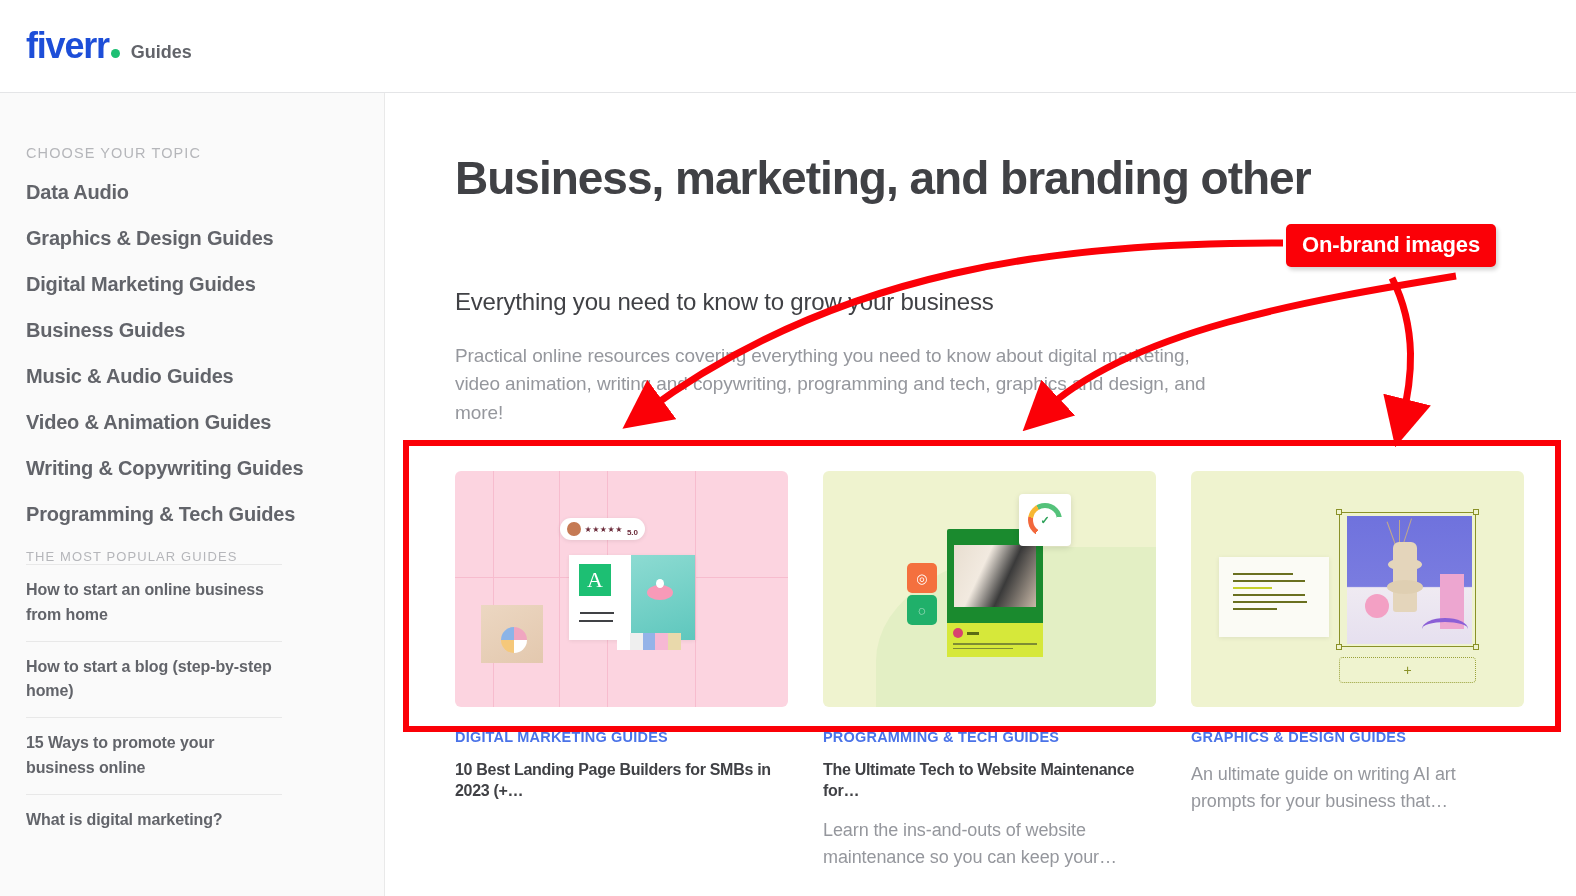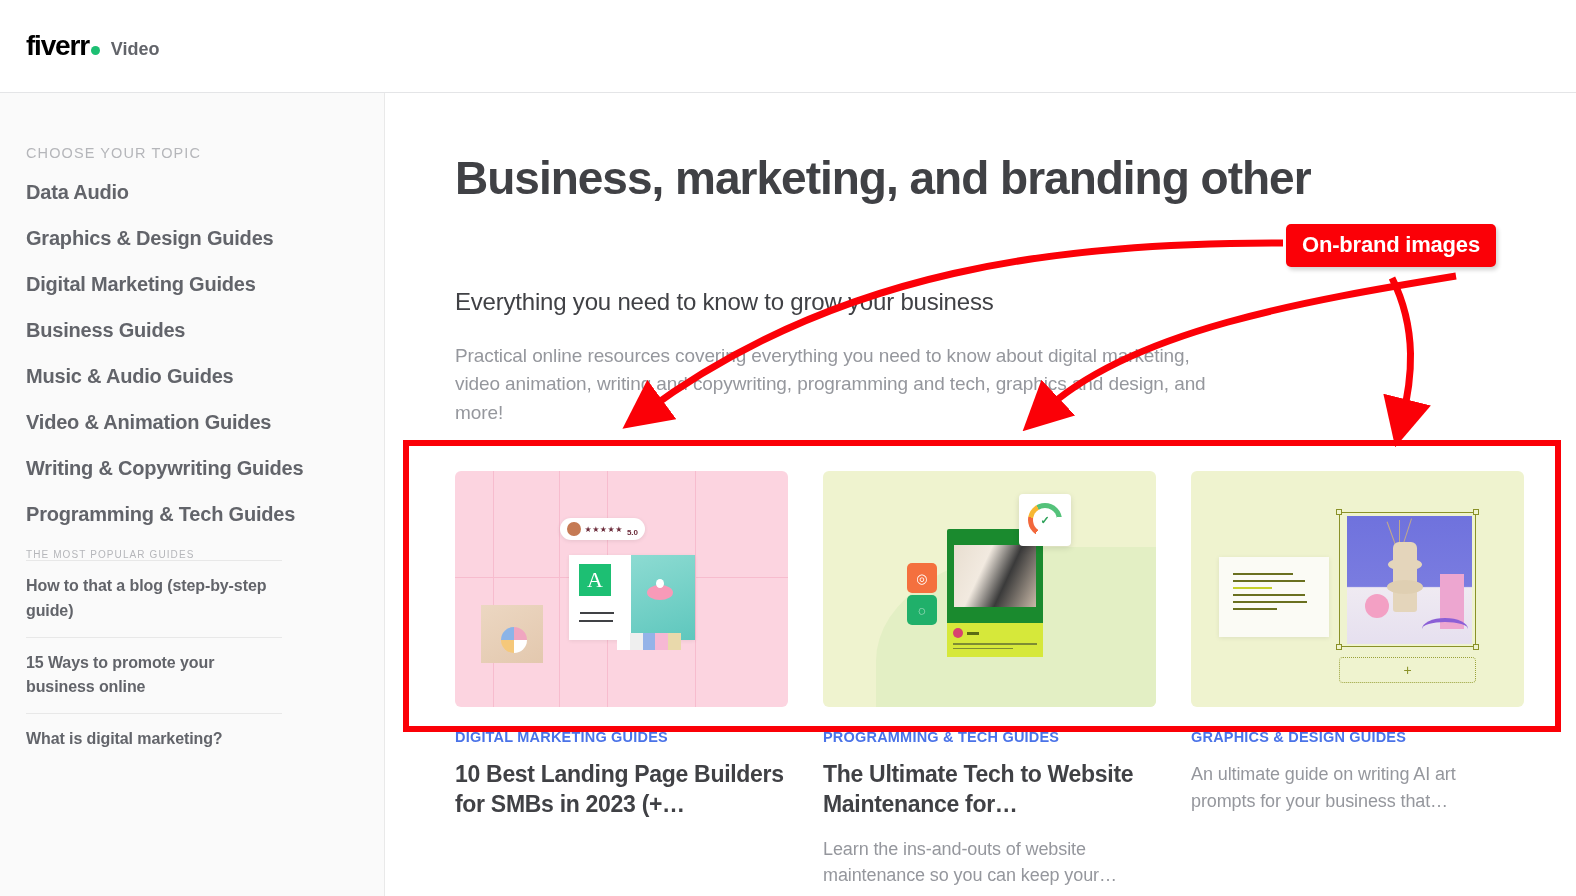--- a/index.html
+++ b/index.html
@@ -13,21 +13,21 @@
 
   
   .topbar {
     position:absolute; left:0; top:0; width:1576px; height:93px;
     background:#fff; border-bottom:1px solid #e4e5e7;
     display:flex; align-items:center; padding-left:26px;
   }
   .logo-wrap { display:flex; align-items:baseline; }
   .logo-text {
     font-family:"Liberation Sans", sans-serif;
-    font-size:28px; font-weight:bold; color:#000000; letter-spacing:-1.2px;
+    font-size:36px; font-weight:bold; color:#1d4ed8; letter-spacing:-1.2px;
   }
   .logo-dot {
     width:9px; height:9px; border-radius:50%; background:#1dbf73;
     display:inline-block; margin-left:2px;
   }
   .logo-sub { font-size:18px; color:#62646a; font-weight:600; margin-left:11px; }
 
   
   .sidebar {
     position:absolute; left:0; top:93px; width:385px; height:803px;
@@ -37,21 +37,21 @@
   .side-label {
     font-size:14.5px; letter-spacing:1.1px; color:#b5b6ba;
     font-weight:500; text-transform:uppercase; margin-bottom:20px;
   }
   .side-link {
     display:block; font-size:20px; font-weight:bold; color:#62646a;
     margin-bottom:24px; line-height:1.1; cursor:pointer;
     letter-spacing:-0.2px;
   }
   .popular-label {
-    font-size:10px; letter-spacing:1.1px; color:#b5b6ba;
+    font-size:13px; letter-spacing:1.1px; color:#b5b6ba;
     font-weight:500; text-transform:uppercase; margin:22px 0 0 0;
   }
   .pop-item {
     font-size:16px; font-weight:bold; color:#62646a; line-height:1.55;
     padding:13px 0 13px 0; border-top:1px solid #e8e8e8; cursor:pointer;
     letter-spacing:-0.1px; width:256px;
   }
   .pop-item:first-of-type { margin-top:14px; }
 
   
@@ -77,21 +77,21 @@
   .card { width:333px; cursor:pointer; }
   .thumb {
     width:333px; height:236px; border-radius:6px;
     position:relative; overflow:hidden;
   }
   .cat {
     font-size:14.5px; font-weight:bold; color:#4a73e8; letter-spacing:0.2px;
     margin-top:22px; text-transform:uppercase;
   }
   .card-title {
-    font-size:23px; font-weight:bold; color:#404145; line-height:1.32;
+    font-size:16px; font-weight:bold; color:#404145; line-height:1.32;
     margin-top:14px; letter-spacing:-0.3px;
   }
   .card-desc {
     font-size:18px; color:#95979d; line-height:1.48; margin-top:16px;
     letter-spacing:-0.1px;
   }
 
   
   .t1 { background:#fcd4e0; }
   .t1 .gline { position:absolute; background:#f7bcce; }
@@ -254,39 +254,40 @@
 </style>
 </head>
 <body>
 
 <div class="page">
 
   <div class="topbar">
     <div class="logo-wrap">
       <span class="logo-text">fiverr</span>
       <span class="logo-dot"></span>
-      <span class="logo-sub">Video</span>
+      <span class="logo-sub">Guides</span>
     </div>
   </div>
 
   <aside class="sidebar">
     <div class="side-label">CHOOSE YOUR TOPIC</div>
 
     <a class="side-link">Data Audio</a>
     <a class="side-link">Graphics &amp; Design Guides</a>
     <a class="side-link">Digital Marketing Guides</a>
     <a class="side-link">Business Guides</a>
     <a class="side-link">Music &amp; Audio Guides</a>
     <a class="side-link">Video &amp; Animation Guides</a>
     <a class="side-link">Writing &amp; Copywriting Guides</a>
     <a class="side-link">Programming &amp; Tech Guides</a>
 
     <div class="popular-label">THE MOST POPULAR GUIDES</div>
 
-    <div class="pop-item">How to that a blog (step-by-step guide)</div>
+    <div class="pop-item">How to start an online business from home</div>
+    <div class="pop-item">How to start a blog (step-by-step home)</div>
     <div class="pop-item">15 Ways to promote your business online</div>
     <div class="pop-item">What is digital marketing?</div>
   </aside>
 
   <main class="main">
     <h1 class="page-title">Business, marketing, and branding other</h1>
     <div class="sub-head">Everything you need to know to grow your business</div>
     <p class="sub-para">Practical online resources covering everything you need to know about digital marketing, video animation, writing and copywriting, programming and tech, graphics and design, and more!</p>
 
     <div class="cards">

